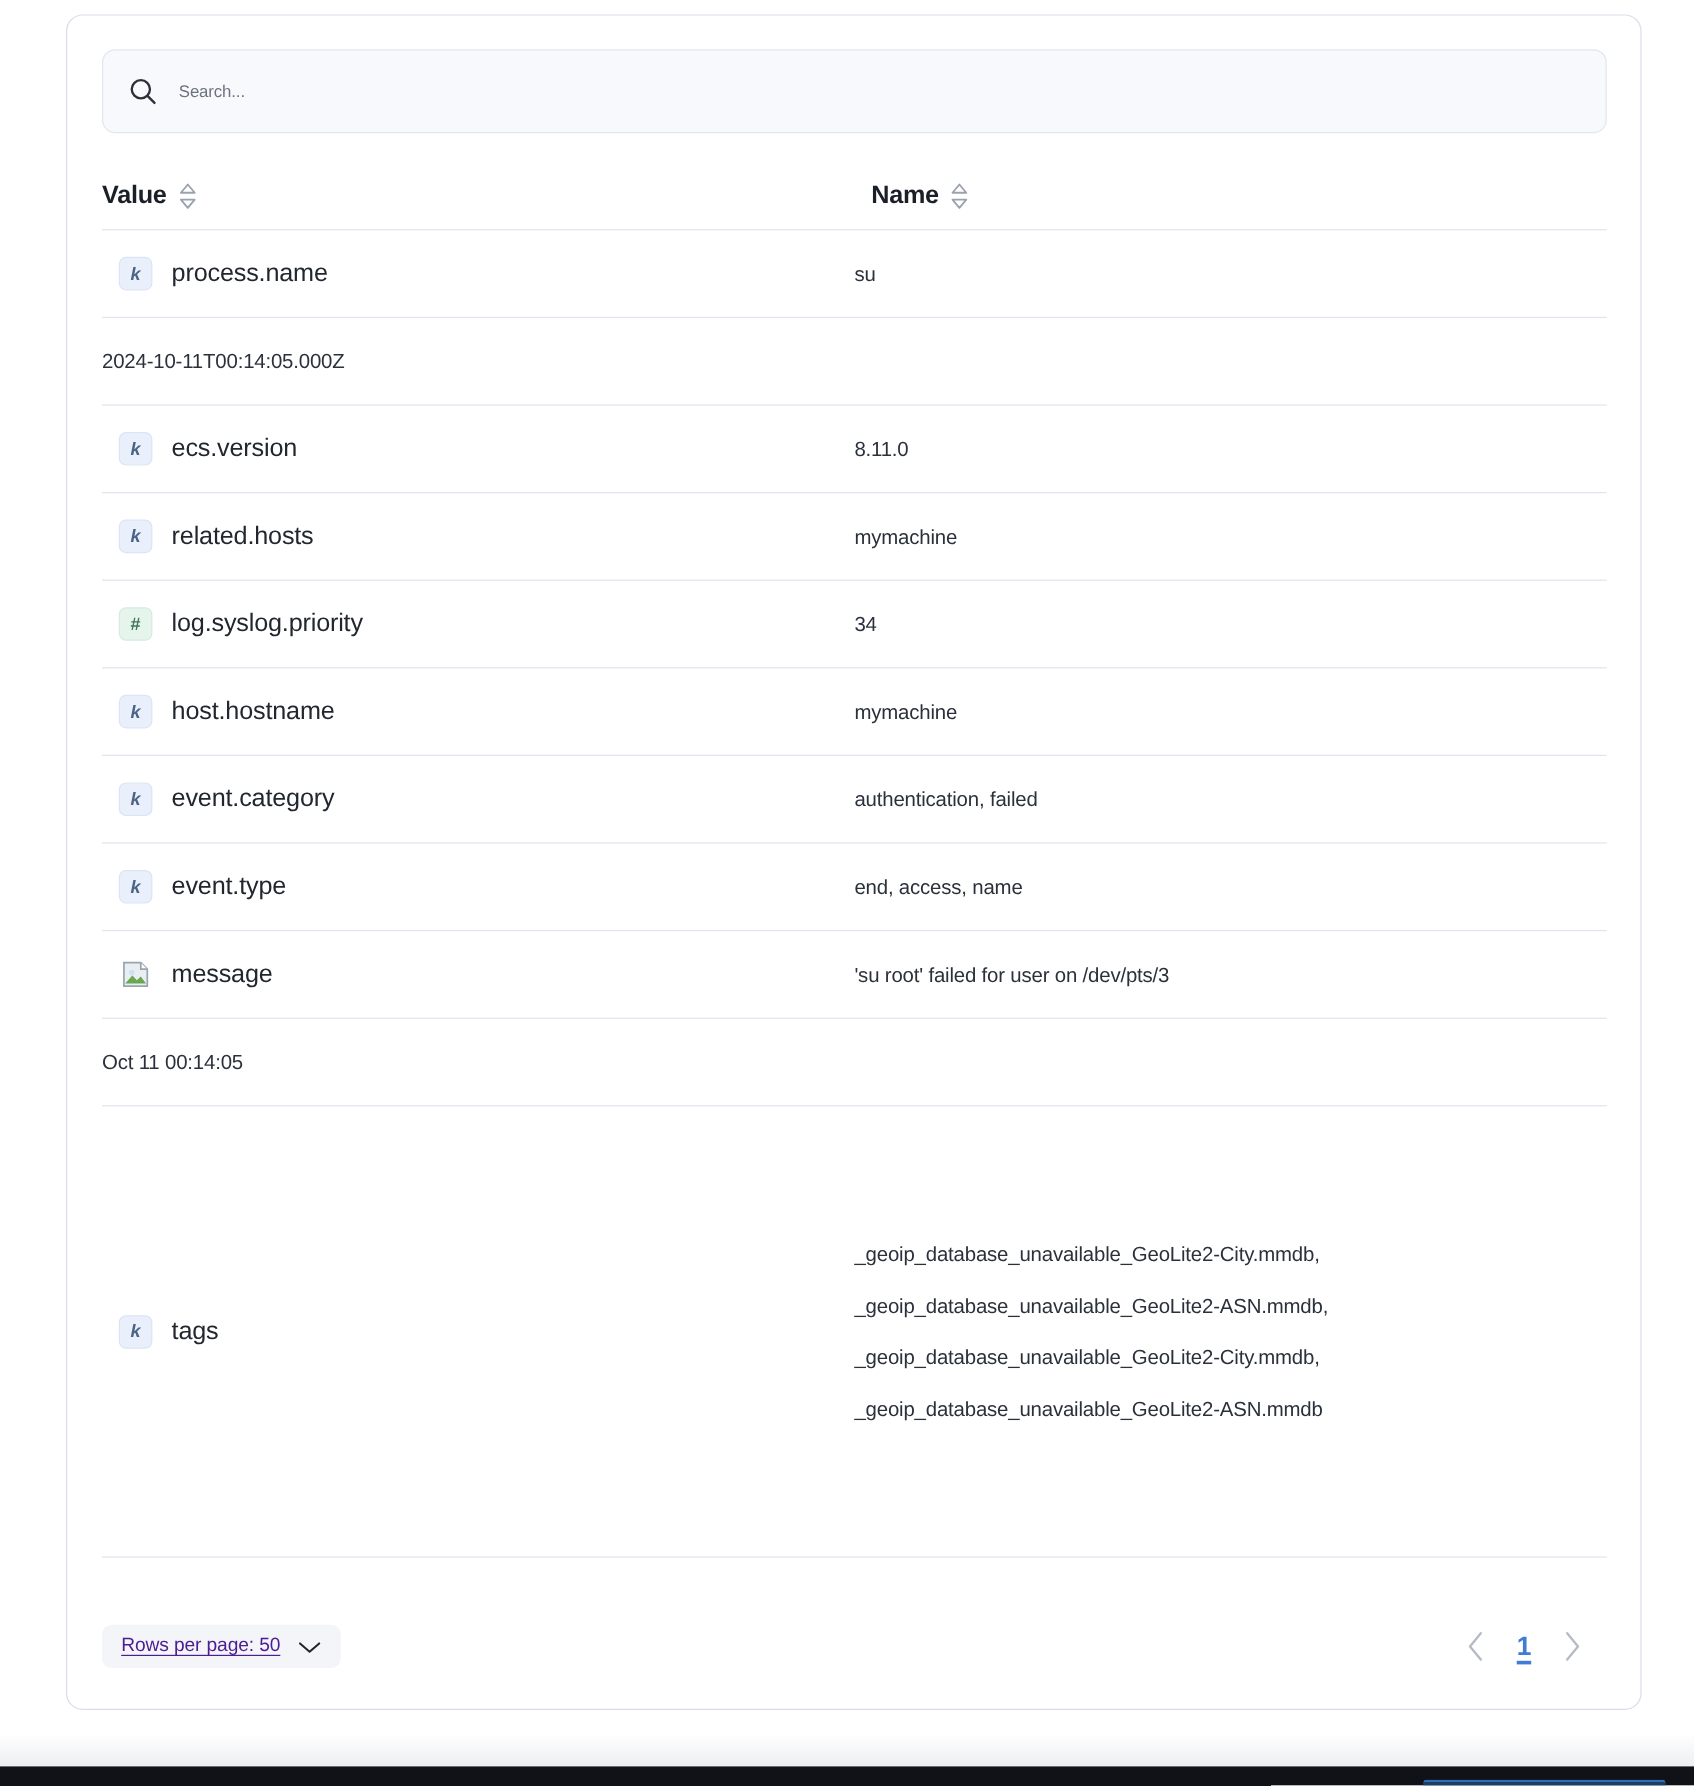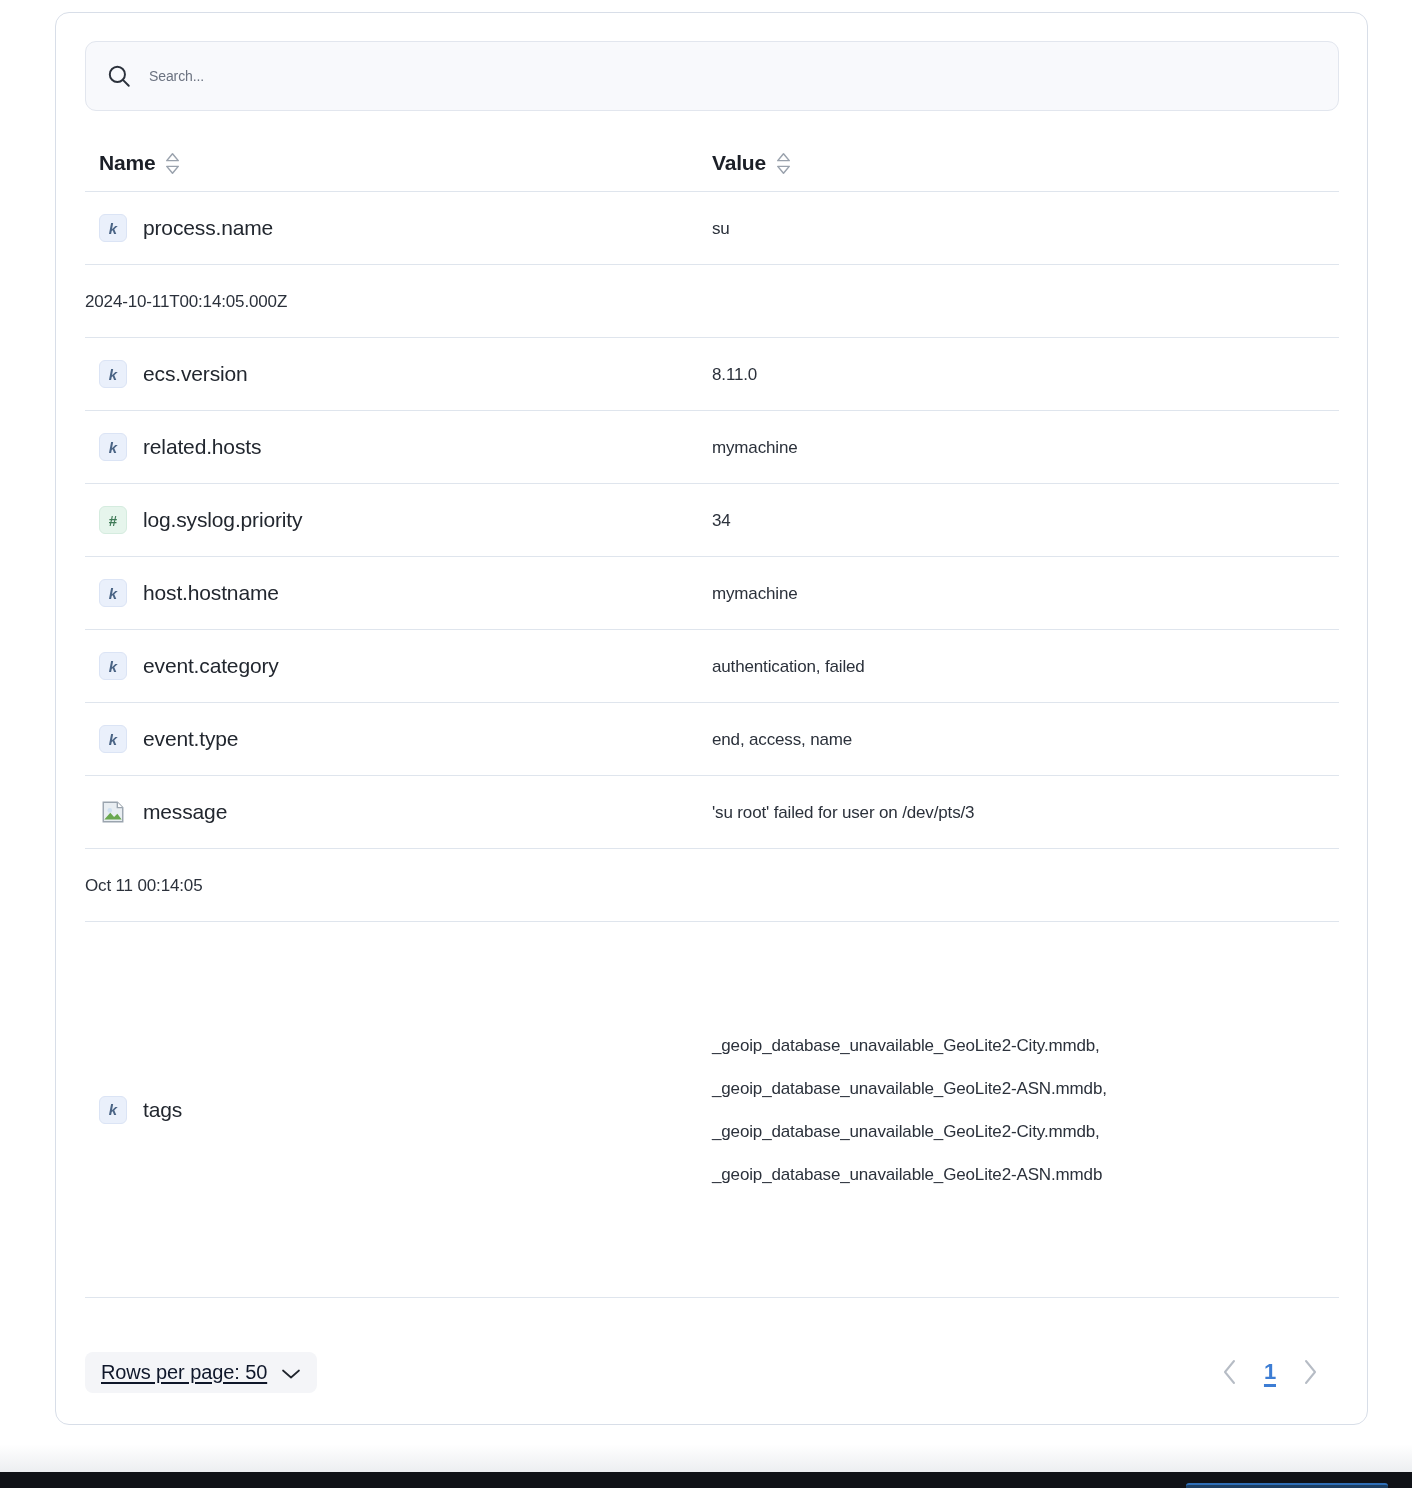--- a/index.html
+++ b/index.html
@@ -150,22 +150,22 @@
   .rows-per-page {
     display: flex;
     align-items: center;
     gap: 14px;
     background: #f4f5f8;
     border-radius: 8px;
     padding: 9px 16px;
     cursor: pointer;
   }
   .rows-per-page .label {
-    font-size: 20px;
-    color: #0f172a;
+    font-size: 16px;
+    color: #4c1d95;
     text-decoration: underline;
     text-underline-offset: 3px;
     letter-spacing: -0.1px;
   }
   .chev-down { width: 20px; height: 12px; display: block; }
 
   .pager { display: flex; align-items: center; gap: 26px; padding-right: 20px; }
   .pager-arrow { width: 16px; height: 28px; display: block; cursor: pointer; }
   .page-num {
     font-size: 22px;
@@ -213,31 +213,31 @@
           <circle cx="10.5" cy="10.5" r="7"></circle>
           <line x1="15.6" y1="15.6" x2="21" y2="21"></line>
         </svg>
       </span>
       <input class="search-input" type="text" placeholder="Search..." style="">
     </div>
 
     <div class="table">
 
       <div class="thead">
-        <div class="th name-col">
-          <span>Name</span>
+        <div class="th value-col">
+          <span>Value</span>
           <span class="sort-icon">
             <svg viewBox="0 0 14 20" width="17" height="23" fill="none" stroke="#9aa2ad" stroke-width="1.3" stroke-linejoin="round" stroke-linecap="round">
               <path d="M7 1.5 L12 7.5 L2 7.5 Z"></path>
               <path d="M7 18.5 L12 12.5 L2 12.5 Z"></path>
             </svg>
           </span>
         </div>
-        <div class="th value-col">
-          <span>Value</span>
+        <div class="th name-col">
+          <span>Name</span>
           <span class="sort-icon">
             <svg viewBox="0 0 14 20" width="17" height="23" fill="none" stroke="#9aa2ad" stroke-width="1.3" stroke-linejoin="round" stroke-linecap="round">
               <path d="M7 1.5 L12 7.5 L2 7.5 Z"></path>
               <path d="M7 18.5 L12 12.5 L2 12.5 Z"></path>
             </svg>
           </span>
         </div>
       </div>
 
       <div class="row">

